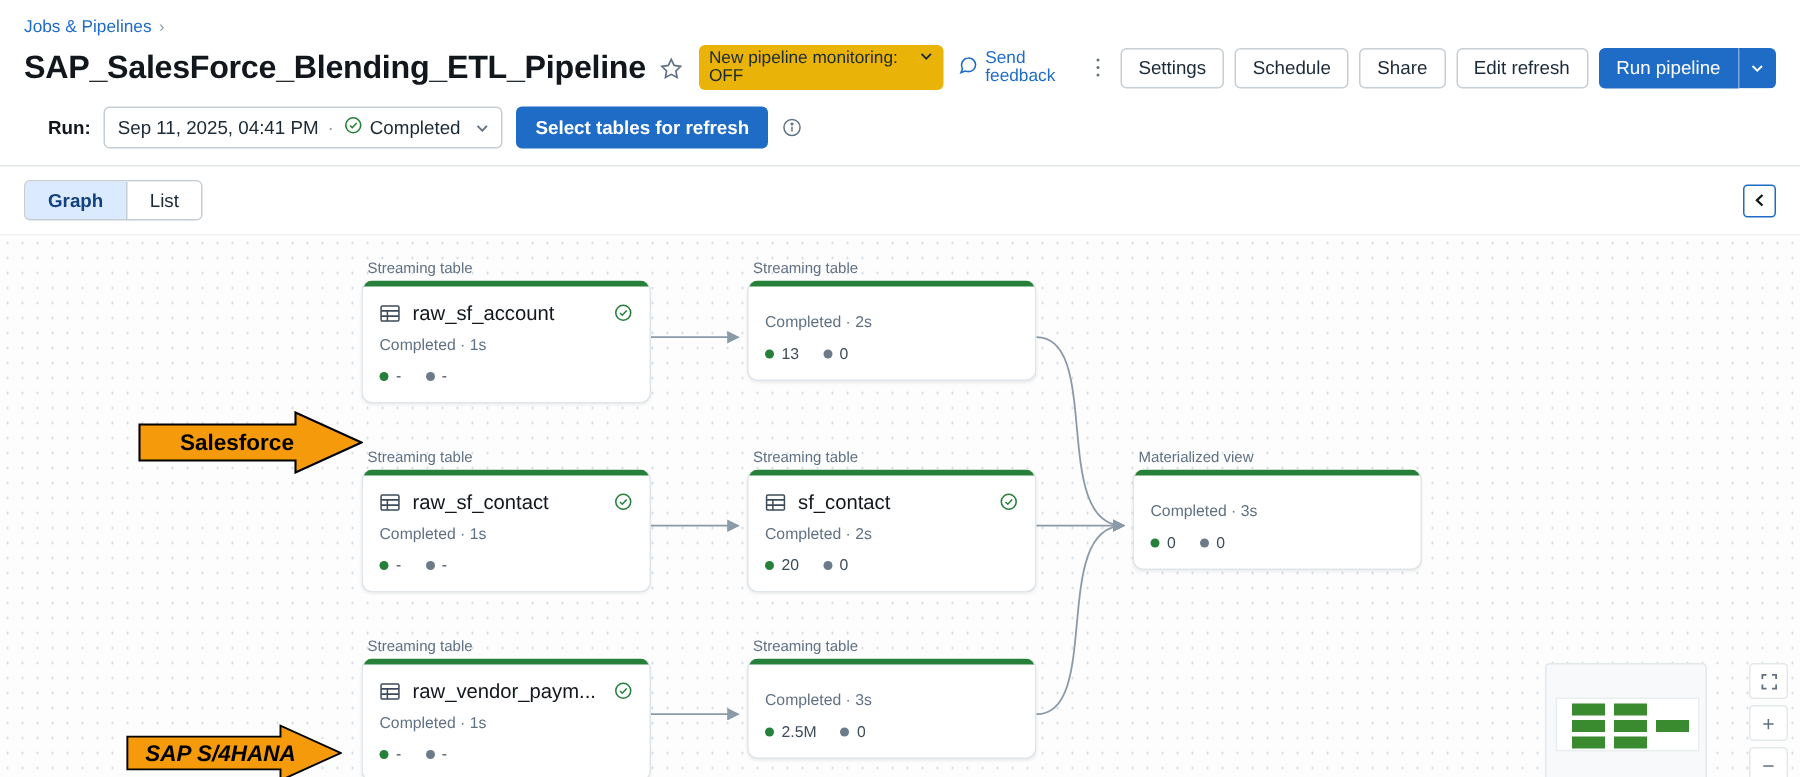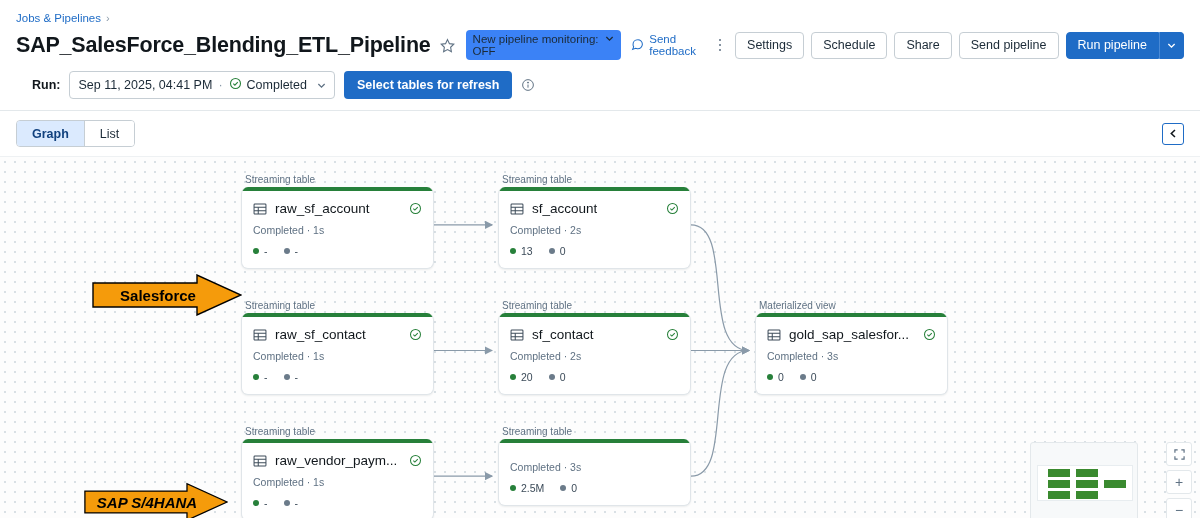--- a/index.html
+++ b/index.html
@@ -13,21 +13,21 @@
   
   .header { padding: 12px 16px 0 16px; }
   .breadcrumb { font-size: 11.5px; color: #1f6cc6; display: flex; align-items: center; gap: 5px; }
   .breadcrumb .crumb-link { color: #1f6cc6; cursor: pointer; }
   .breadcrumb .crumb-sep { color: #8a9aa9; font-size: 11px; }
 
   .title-row { display: flex; align-items: center; margin-top: 6px; }
   .page-title { font-size: 21.5px; font-weight: 700; letter-spacing: -0.2px; color: #11171c; }
   .star-icon { margin-left: 9px; color: #5f7183; cursor: pointer; display:flex; }
   .monitor-chip {
-    margin-left: 11px; background: #3b82f6; border-radius: 4px;
+    margin-left: 11px; background: #eab308; border-radius: 4px;
     padding: 3px 7px; font-size: 11.5px; color: #1b2a37;
     display: flex; gap: 5px; cursor: pointer;
   }
   .feedback { margin-left: 10px; display: flex; align-items: center; gap: 5px;
     color: #1f6cc6; font-size: 11.5px; cursor: pointer; }
 
   .hdr-right { margin-left: auto; display: flex; align-items: center; gap: 7px; }
   .kebab { width: 16px; display:flex; flex-direction: column; align-items:center; gap:2.5px; cursor:pointer; }
   .kebab i { width: 2.6px; height: 2.6px; border-radius: 50%; background: #5f7183; display:block; }
   .btn {
@@ -162,21 +162,21 @@
 
     <div class="hdr-right">
       <div class="kebab">
           <i></i>
           <i></i>
           <i></i>
         </div>
       <button class="btn">Settings</button>
       <button class="btn">Schedule</button>
       <button class="btn">Share</button>
-      <button class="btn">Send pipeline</button>
+      <button class="btn">Edit refresh</button>
       <div class="split">
         <button class="btn btn-primary">Run pipeline</button>
         <button class="btn btn-caret">
           <svg width="9" height="9" viewBox="0 0 10 10" fill="none" stroke="#fff" stroke-width="1.5">
             <path d="M1.5 3.3 L5 6.8 L8.5 3.3"></path>
           </svg>
         </button>
       </div>
     </div>
   </div>
@@ -293,101 +293,84 @@
               </span>
             </div>
           </div>
         </div>
       </div>
       <div class="node" style="left: 498px; top: 17px;">
         <div class="node-type">Streaming table</div>
         <div class="node-card">
           <div class="node-bar" style="background:#27803a"></div>
           <div class="node-body">
+            <div class="node-status">Completed · 2s</div>
+            <div class="node-stats">
+              <span class="stat">
+                <i class="dot dot-green"></i>
+                <span>13</span>
+              </span>
+              <span class="stat">
+                <i class="dot dot-grey"></i>
+                <span>0</span>
+              </span>
+            </div>
+          </div>
+        </div>
+      </div>
+      <div class="node" style="left: 241px; top: 143px;">
+        <div class="node-type">Streaming table</div>
+        <div class="node-card">
+          <div class="node-bar" style="background:#27803a"></div>
+          <div class="node-body">
             <div class="node-head">
               <span style="display:flex">
                 <svg width="14" height="14" viewBox="0 0 16 16" fill="none" stroke="#3c4b59" stroke-width="1.15">
   <rect x="1.2" y="2.2" width="13.6" height="11.6" rx="1"></rect>
   <path d="M1.2 6 H14.8"></path>
                   <path d="M6 6 V13.8"></path>
                   <path d="M1.2 10 H14.8"></path>
                 </svg>
               </span>
-              <span class="node-name">sf_account</span>
+              <span class="node-name">raw_sf_contact</span>
               <span class="node-check">
                 <svg width="13" height="13" viewBox="0 0 24 24" fill="none" stroke="#27803a" stroke-width="1.9">
   <circle cx="12" cy="12" r="9.2"></circle>
                   <path d="M8 12.3 L10.8 15 L16.2 9.3"></path>
                 </svg>
               </span>
             </div>
-            <div class="node-status">Completed · 2s</div>
-            <div class="node-stats">
-              <span class="stat">
-                <i class="dot dot-green"></i>
-                <span>13</span>
-              </span>
-              <span class="stat">
-                <i class="dot dot-grey"></i>
-                <span>0</span>
-              </span>
-            </div>
-          </div>
-        </div>
-      </div>
-      <div class="node" style="left: 241px; top: 143px;">
+            <div class="node-status">Completed · 1s</div>
+            <div class="node-stats">
+              <span class="stat">
+                <i class="dot dot-green"></i>
+                <span>-</span>
+              </span>
+              <span class="stat">
+                <i class="dot dot-grey"></i>
+                <span>-</span>
+              </span>
+            </div>
+          </div>
+        </div>
+      </div>
+      <div class="node" style="left: 498px; top: 143px;">
         <div class="node-type">Streaming table</div>
         <div class="node-card">
           <div class="node-bar" style="background:#27803a"></div>
           <div class="node-body">
             <div class="node-head">
               <span style="display:flex">
                 <svg width="14" height="14" viewBox="0 0 16 16" fill="none" stroke="#3c4b59" stroke-width="1.15">
   <rect x="1.2" y="2.2" width="13.6" height="11.6" rx="1"></rect>
   <path d="M1.2 6 H14.8"></path>
                   <path d="M6 6 V13.8"></path>
                   <path d="M1.2 10 H14.8"></path>
                 </svg>
               </span>
-              <span class="node-name">raw_sf_contact</span>
-              <span class="node-check">
-                <svg width="13" height="13" viewBox="0 0 24 24" fill="none" stroke="#27803a" stroke-width="1.9">
-  <circle cx="12" cy="12" r="9.2"></circle>
-                  <path d="M8 12.3 L10.8 15 L16.2 9.3"></path>
-                </svg>
-              </span>
-            </div>
-            <div class="node-status">Completed · 1s</div>
-            <div class="node-stats">
-              <span class="stat">
-                <i class="dot dot-green"></i>
-                <span>-</span>
-              </span>
-              <span class="stat">
-                <i class="dot dot-grey"></i>
-                <span>-</span>
-              </span>
-            </div>
-          </div>
-        </div>
-      </div>
-      <div class="node" style="left: 498px; top: 143px;">
-        <div class="node-type">Streaming table</div>
-        <div class="node-card">
-          <div class="node-bar" style="background:#27803a"></div>
-          <div class="node-body">
-            <div class="node-head">
-              <span style="display:flex">
-                <svg width="14" height="14" viewBox="0 0 16 16" fill="none" stroke="#3c4b59" stroke-width="1.15">
-  <rect x="1.2" y="2.2" width="13.6" height="11.6" rx="1"></rect>
-  <path d="M1.2 6 H14.8"></path>
-                  <path d="M6 6 V13.8"></path>
-                  <path d="M1.2 10 H14.8"></path>
-                </svg>
-              </span>
               <span class="node-name">sf_contact</span>
               <span class="node-check">
                 <svg width="13" height="13" viewBox="0 0 24 24" fill="none" stroke="#27803a" stroke-width="1.9">
   <circle cx="12" cy="12" r="9.2"></circle>
                   <path d="M8 12.3 L10.8 15 L16.2 9.3"></path>
                 </svg>
               </span>
             </div>
             <div class="node-status">Completed · 2s</div>
             <div class="node-stats">
@@ -401,37 +384,20 @@
               </span>
             </div>
           </div>
         </div>
       </div>
       <div class="node" style="left: 755px; top: 143px;">
         <div class="node-type">Materialized view</div>
         <div class="node-card">
           <div class="node-bar" style="background:#27803a"></div>
           <div class="node-body">
-            <div class="node-head">
-              <span style="display:flex">
-                <svg width="14" height="14" viewBox="0 0 16 16" fill="none" stroke="#3c4b59" stroke-width="1.15">
-  <rect x="1.2" y="2.2" width="13.6" height="11.6" rx="1"></rect>
-  <path d="M1.2 6 H14.8"></path>
-                  <path d="M6 6 V13.8"></path>
-                  <path d="M1.2 10 H14.8"></path>
-                </svg>
-              </span>
-              <span class="node-name">gold_sap_salesfor...</span>
-              <span class="node-check">
-                <svg width="13" height="13" viewBox="0 0 24 24" fill="none" stroke="#27803a" stroke-width="1.9">
-  <circle cx="12" cy="12" r="9.2"></circle>
-                  <path d="M8 12.3 L10.8 15 L16.2 9.3"></path>
-                </svg>
-              </span>
-            </div>
             <div class="node-status">Completed · 3s</div>
             <div class="node-stats">
               <span class="stat">
                 <i class="dot dot-green"></i>
                 <span>0</span>
               </span>
               <span class="stat">
                 <i class="dot dot-grey"></i>
                 <span>0</span>
               </span>

